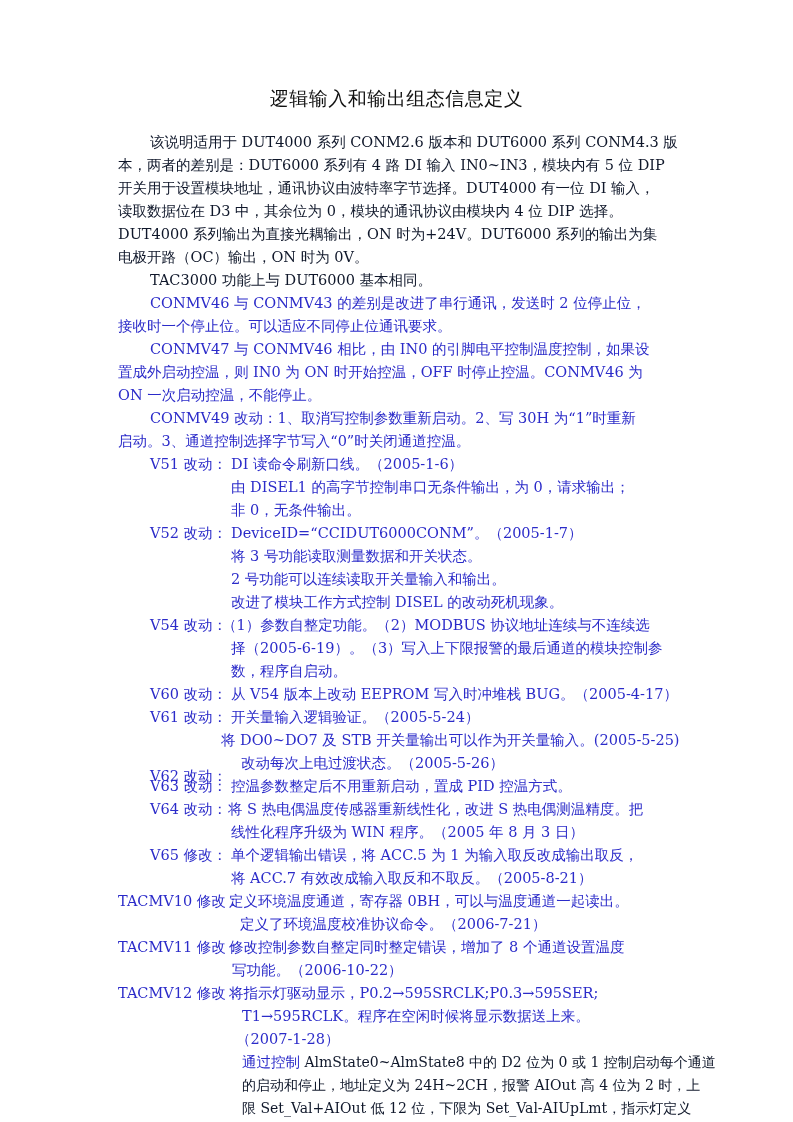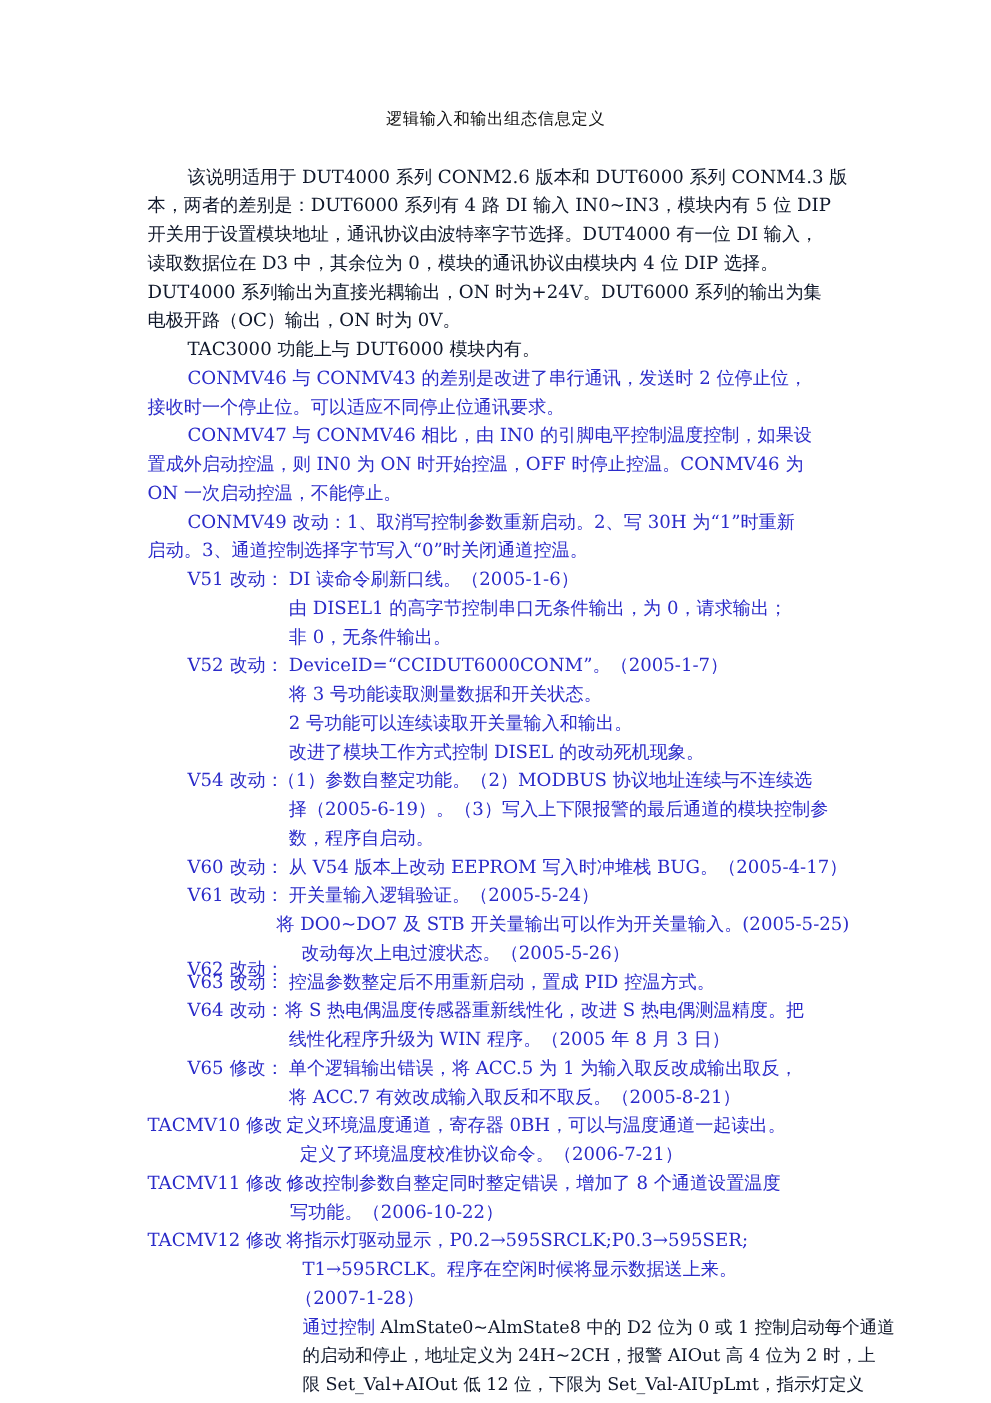--- a/index.html
+++ b/index.html
@@ -1,36 +1,36 @@
 <!DOCTYPE html>
 <html><head>
 <meta charset="utf-8">
 <style>
   html, body { margin:0; padding:0; background:#ffffff; }
   body { width:793px; height:1122px; position:relative; overflow:hidden;
          font-family: "DejaVu Serif", "Liberation Serif", serif; color:#111; }
   .title { position:absolute; left:0; width:793px; top:86px; text-align:center;
-           font-family: "DejaVu Sans", "Liberation Sans", sans-serif; font-size:13px; color:#111; letter-spacing:0.5px; }
+           font-family: "DejaVu Sans", "Liberation Sans", sans-serif; font-size:19px; color:#111; letter-spacing:0.5px; }
   .line { position:absolute; font-size:14.5px; line-height:21px; white-space:nowrap; }
   .blue { color:#2b2bc9; }
   .black { color:#0f172a; }
   .small { font-size:14px; }
 </style>
 </head>
 <body>
 
 <div class="title">逻辑输入和输出组态信息定义</div>
 
 <div class="line black" style="left:150px;top:132px;">该说明适用于 DUT4000 系列 CONM2.6 版本和 DUT6000 系列 CONM4.3 版</div>
 <div class="line black" style="left:118px;top:155px;">本，两者的差别是：DUT6000 系列有 4 路 DI 输入 IN0~IN3，模块内有 5 位 DIP</div>
 <div class="line black" style="left:118px;top:178px;">开关用于设置模块地址，通讯协议由波特率字节选择。DUT4000 有一位 DI 输入，</div>
 <div class="line black" style="left:118px;top:201px;">读取数据位在  D3 中，其余位为 0，模块的通讯协议由模块内 4 位 DIP 选择。</div>
 <div class="line black" style="left:118px;top:224px;">DUT4000 系列输出为直接光耦输出，ON 时为+24V。DUT6000 系列的输出为集</div>
 <div class="line black" style="left:118px;top:247px;">电极开路（OC）输出，ON 时为 0V。</div>
-<div class="line black" style="left:150px;top:270px;">TAC3000 功能上与 DUT6000 模块内有。</div>
+<div class="line black" style="left:150px;top:270px;">TAC3000 功能上与 DUT6000 基本相同。</div>
 
 <div class="line blue" style="left:150px;top:293px;">CONMV46 与 CONMV43 的差别是改进了串行通讯，发送时 2 位停止位，</div>
 <div class="line blue" style="left:118px;top:316px;">接收时一个停止位。可以适应不同停止位通讯要求。</div>
 
 <div class="line blue" style="left:150px;top:339px;">CONMV47 与 CONMV46 相比，由 IN0 的引脚电平控制温度控制，如果设</div>
 <div class="line blue" style="left:118px;top:362px;">置成外启动控温，则 IN0 为 ON 时开始控温，OFF 时停止控温。CONMV46 为</div>
 <div class="line blue" style="left:118px;top:385px;">ON 一次启动控温，不能停止。</div>
 
 <div class="line blue" style="left:150px;top:408px;">CONMV49 改动：1、取消写控制参数重新启动。2、写 30H 为“1”时重新</div>
 <div class="line blue" style="left:118px;top:431px;">启动。3、通道控制选择字节写入“0”时关闭通道控温。</div>

